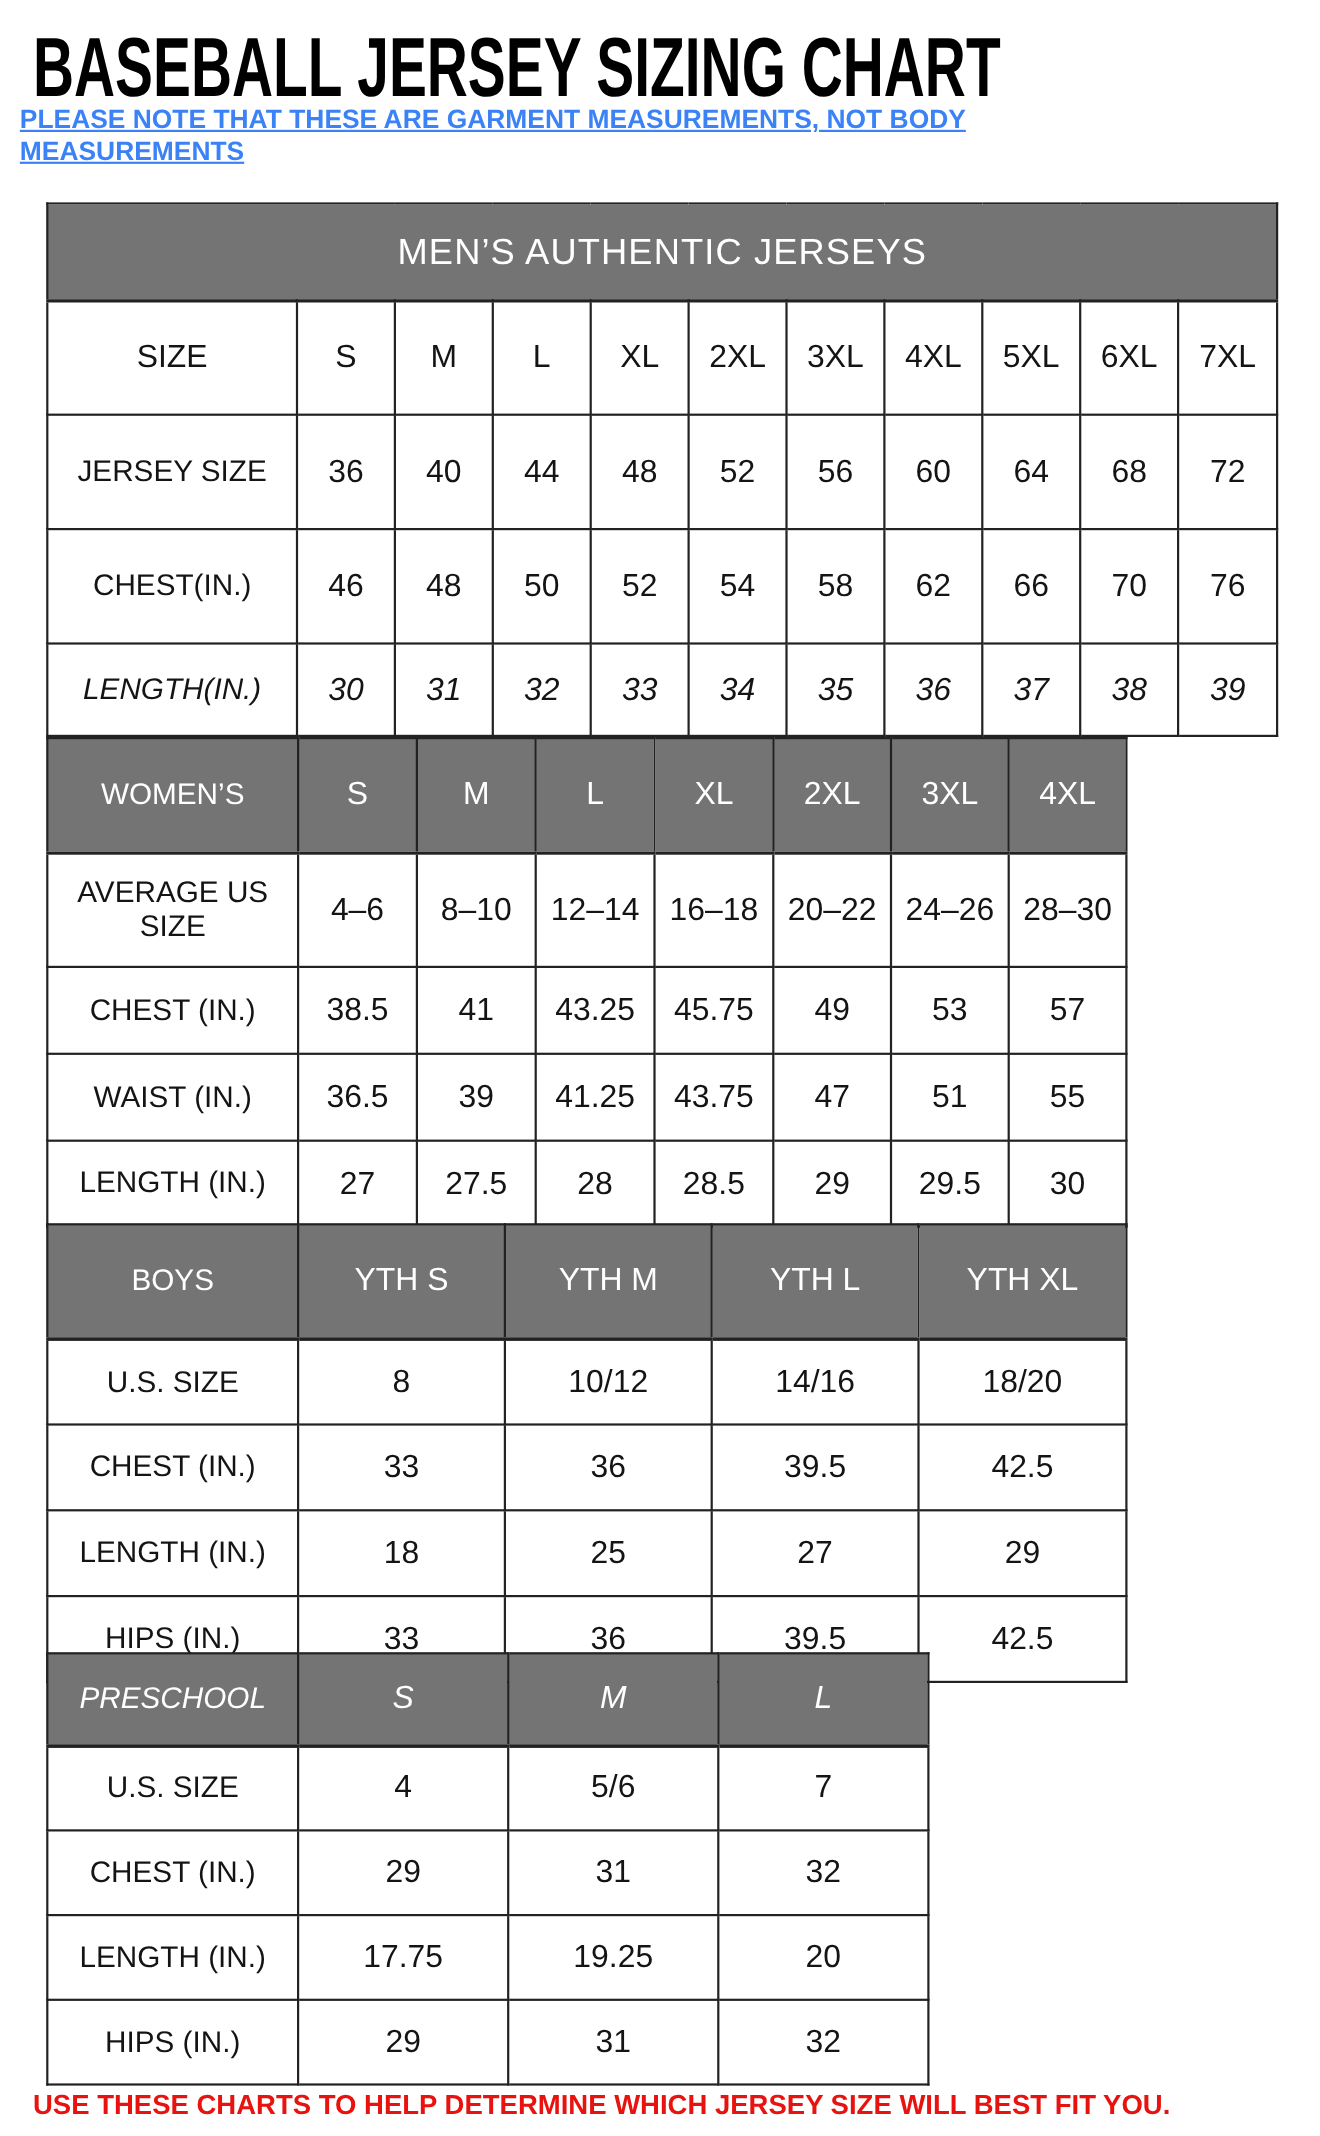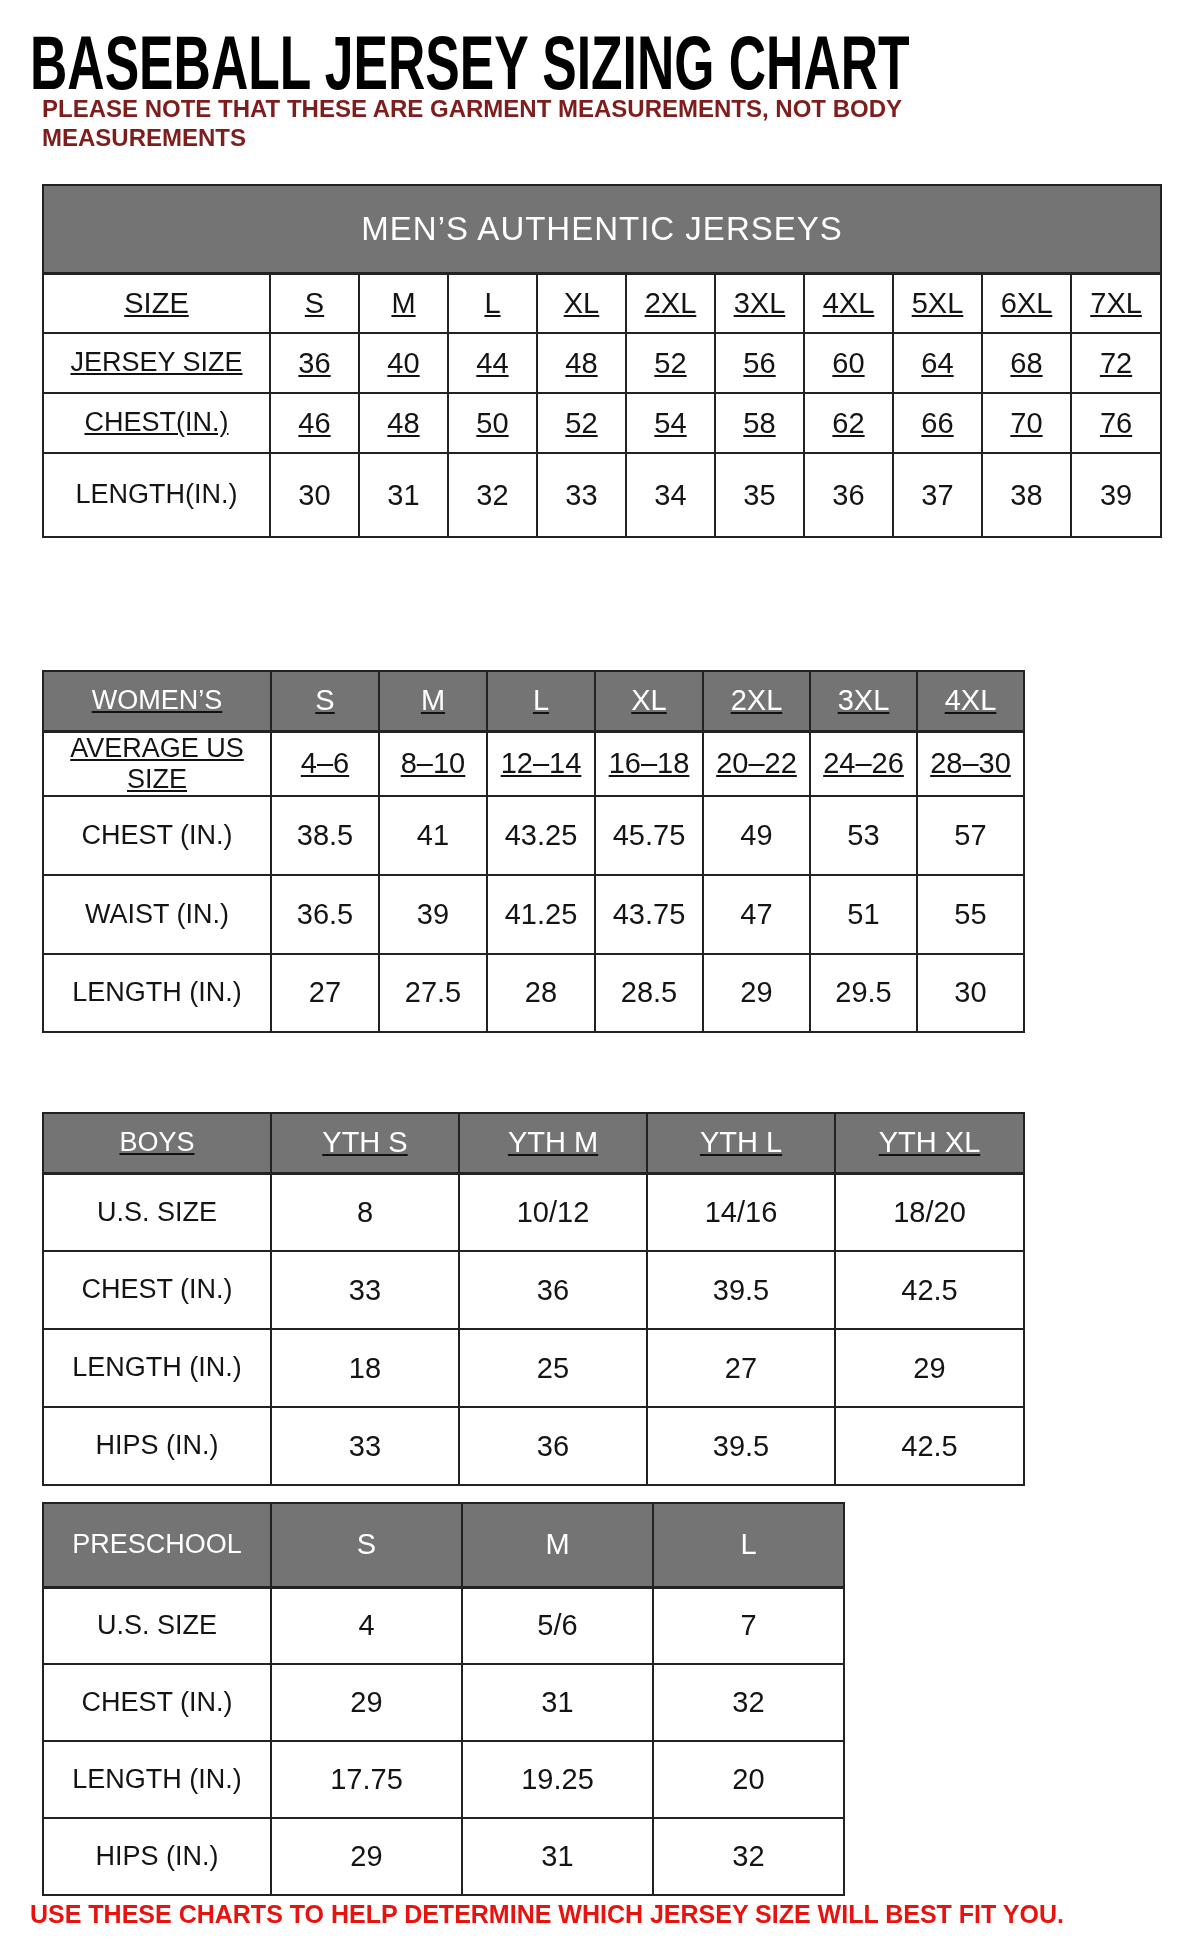--- a/index.html
+++ b/index.html
@@ -9,23 +9,23 @@
     color:#111;
   }
   
   .title {
     position:absolute; left:30px; top:18px;
     font-size:68px; font-weight:bold; color:#000;
     white-space:nowrap; letter-spacing:0px;
     transform:scale(0.76,1.12); transform-origin:left top;
   }
   .note {
-    position:absolute; left:42px; top:94px;
+    position:absolute; left:18px; top:94px;
     font-size:24px; line-height:29px; font-weight:bold;
-    color:#7f1d1d; max-width:880px;
+    color:#3b82f6; max-width:880px;text-decoration:underline;
   }
   .footer-note {
     position:absolute; left:30px; top:1900px;
     font-size:25px; font-weight:bold; color:#e8120e; white-space:nowrap;
   }
   
   table { border-collapse:collapse; table-layout:fixed; position:absolute; left:42px; }
   td,th {
     border:2px solid #222; text-align:center; vertical-align:middle;
     font-weight:400; color:#141414; overflow:hidden; padding:0;
@@ -34,22 +34,22 @@
   .gray-cell { background:#747474; color:#ffffff; border-bottom-width:3px; }
   .banner-cell { font-size:33px; letter-spacing:1px; }
   .head-cell  { font-size:29px; }
   .size-row td { font-size:29px; }
   .label-cell { font-size:27px; padding:0 22px; line-height:1.15; }
   .val-cell   { font-size:29px; }
   #mens-table      { top:184px;  width:1118px; }
   #womens-table    { top:643px;  width:981px;margin-top:27px; }
   #boys-table      { top:1112px; width:981px;padding-left:46px; }
   #preschool-table { top:1502px; width:801px; }
-  tr.h88 { height:88px; } tr.h84 { height:84px; }
-  tr.h80 { height:60px;text-decoration:underline; } tr.h79 { height:79px; } tr.h78 { height:78px; }
+  tr.h88 { height:88px; } tr.h84 { height:84px;font-style:italic; }
+  tr.h80 { height:104px; } tr.h79 { height:79px; } tr.h78 { height:78px; }
   tr.h77 { height:77px; }
 </style>
 </head>
 <body>
 
 <div class="title">BASEBALL JERSEY SIZING CHART</div>
 
 <div class="note">
   <div>PLEASE NOTE THAT THESE ARE GARMENT MEASUREMENTS, NOT BODY</div>
   <div>MEASUREMENTS</div>

